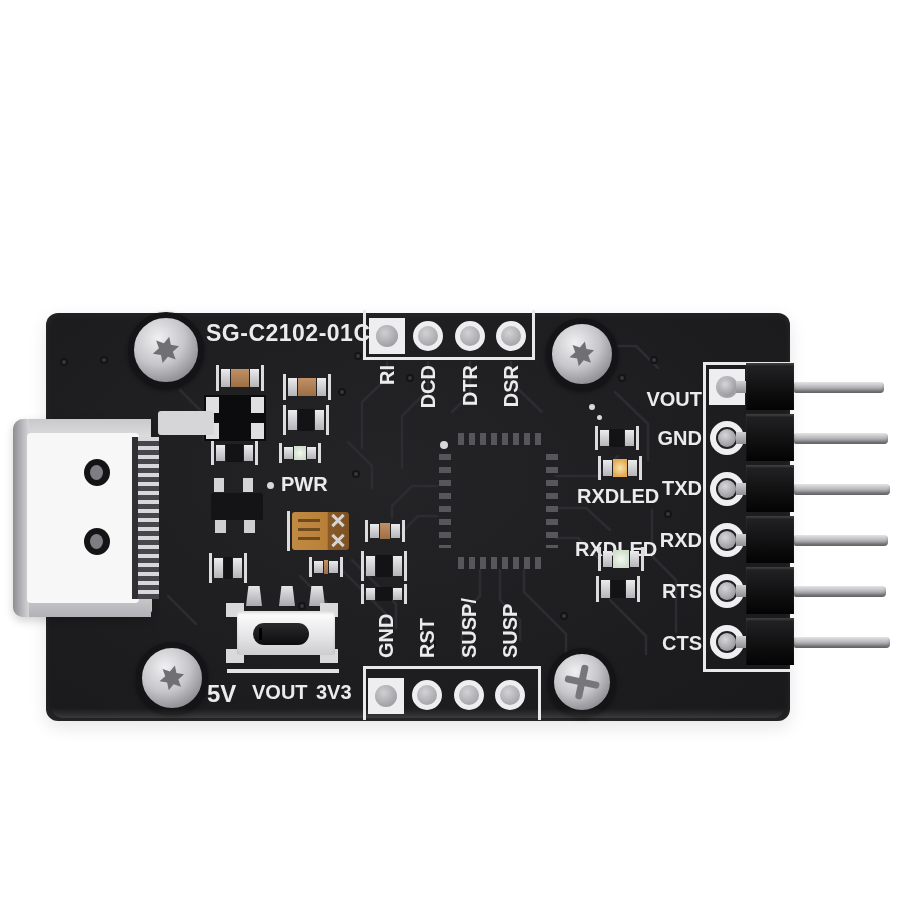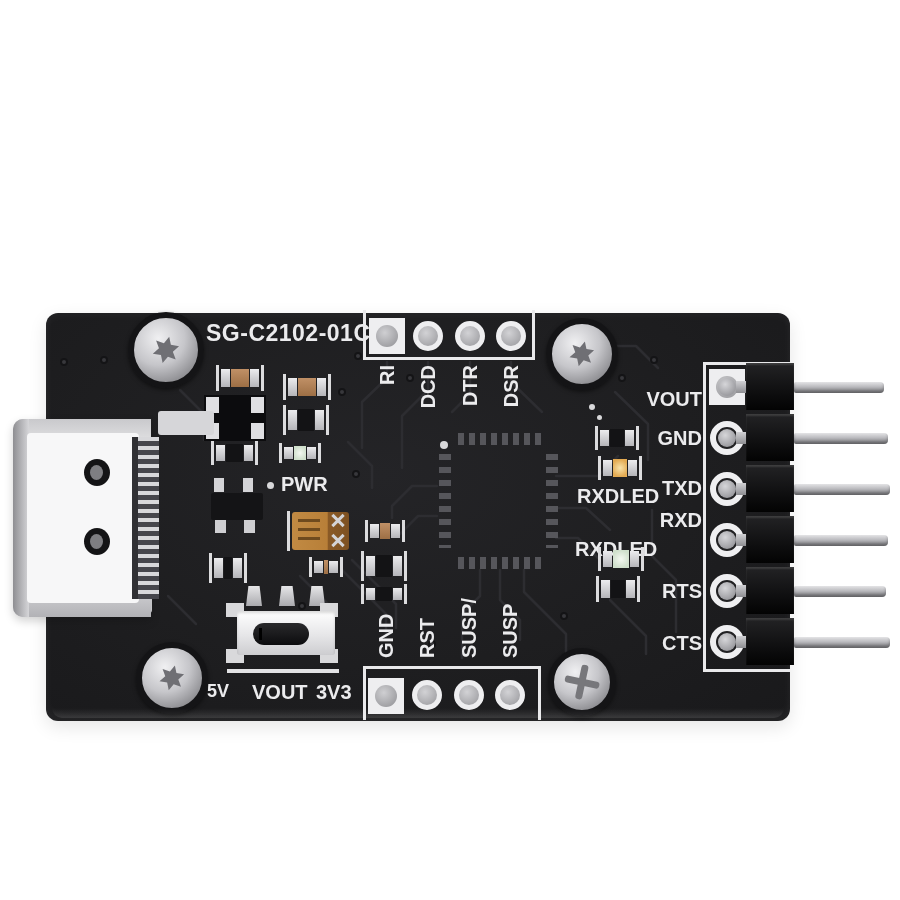--- a/index.html
+++ b/index.html
@@ -189,21 +189,21 @@
   <div class="abs hpin" style="left:794px;top:342px;width:90px;height:11px"></div>
   <div class="abs hpin" style="left:794px;top:393px;width:94px;height:11px"></div>
   <div class="abs hpin" style="left:794px;top:444px;width:96px;height:11px"></div>
   <div class="abs hpin" style="left:794px;top:495px;width:94px;height:11px"></div>
   <div class="abs hpin" style="left:794px;top:546px;width:92px;height:11px"></div>
   <div class="abs hpin" style="left:794px;top:597px;width:96px;height:11px"></div>
 
   <div class="abs silk rlabel" style="top:349px">VOUT</div>
   <div class="abs silk rlabel" style="top:388px">GND</div>
   <div class="abs silk rlabel" style="top:438px">TXD</div>
-  <div class="abs silk rlabel" style="top:470px">RXD</div>
+  <div class="abs silk rlabel" style="top:490px">RXD</div>
   <div class="abs silk rlabel" style="top:541px">RTS</div>
   <div class="abs silk rlabel" style="top:593px">CTS</div>
 
   <div class="abs pins-h" style="left:458px;top:393px;width:84px;height:12px"></div>
   <div class="abs pins-h" style="left:458px;top:517px;width:84px;height:12px"></div>
   <div class="abs pins-v" style="left:439px;top:414px;width:12px;height:94px"></div>
   <div class="abs pins-v" style="left:546px;top:414px;width:12px;height:94px"></div>
 
   <div class="abs smd res" style="left:216px;top:325px;width:48px;height:26px">
       <div class="pad"></div>
@@ -312,21 +312,21 @@
   <div class="abs" style="left:309px;top:546px;width:16px;height:20px;background:linear-gradient(180deg,#e6e6e8,#aaaaae);clip-path:polygon(15% 0,85% 0,100% 100%,0 100%)"></div>
   <div class="abs" style="left:226px;top:563px;width:18px;height:14px;background:#d9d9db"></div>
   <div class="abs" style="left:320px;top:563px;width:18px;height:14px;background:#d9d9db"></div>
   <div class="abs" style="left:226px;top:609px;width:18px;height:14px;background:#d9d9db"></div>
   <div class="abs" style="left:320px;top:609px;width:18px;height:14px;background:#d9d9db"></div>
   <div class="abs" style="left:237px;top:571px;width:98px;height:44px;border-radius:3px;background:linear-gradient(180deg,#ffffff 0%,#e6e6e8 55%,#cdcdd0 100%);box-shadow:inset 0 2px 3px rgba(0,0,0,0.15)">
     <div class="abs" style="left:16px;top:12px;width:56px;height:22px;border-radius:11px;background:linear-gradient(180deg,#2a2a2c,#0c0c0e)"></div>
     <div class="abs" style="left:22px;top:17px;width:3px;height:12px;background:#000"></div>
   </div>
   <div class="abs" style="left:227px;top:629px;width:112px;height:4px;background:#e2e2e4"></div>
-  <div class="abs silk" style="left:207px;top:642px;font-size:18px">5V</div>
+  <div class="abs silk" style="left:207px;top:642px;font-size:24px">5V</div>
   <div class="abs silk" style="left:252px;top:642px;font-size:20px">VOUT</div>
   <div class="abs silk" style="left:316px;top:642px;font-size:20px">3V3</div>
 
   <div class="abs" style="left:158px;top:371px;width:56px;height:24px;background:#d6d6d9;border-radius:3px"></div>
   <div class="abs" style="left:46px;top:553px;width:40px;height:22px;background:#d6d6d9;border-radius:3px"></div>
   <div class="abs" style="left:120px;top:551px;width:32px;height:22px;background:#d6d6d9;border-radius:3px"></div>
   <div class="abs" style="left:13px;top:379px;width:138px;height:198px;border-radius:10px 0 0 10px;background:linear-gradient(180deg,#c9c9cc 0%,#eeeeef 18%,#f4f4f6 70%,#b2b2b6 100%);box-shadow:0 4px 10px rgba(0,0,0,0.18)">
     <div class="abs" style="left:0;top:0;width:16px;height:198px;border-radius:10px 0 0 10px;background:linear-gradient(90deg,#8e8e92,#d6d6d9)"></div>
     <div class="abs" style="left:14px;top:14px;width:112px;height:170px;border-radius:4px;background:#f7f7f8"></div>
     <div class="abs" style="left:71px;top:40px;width:26px;height:27px;border-radius:50%;background:#141416">

